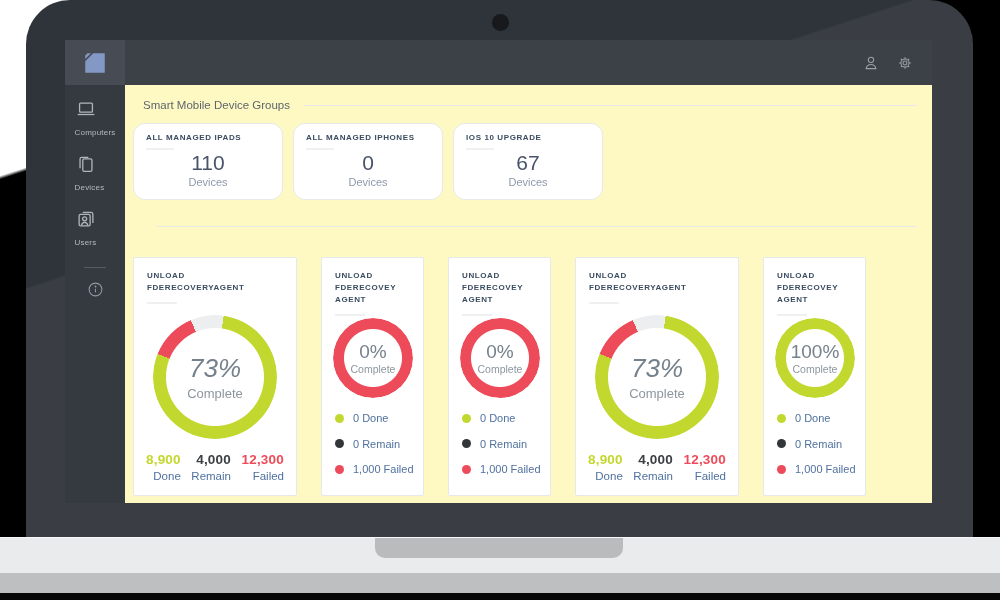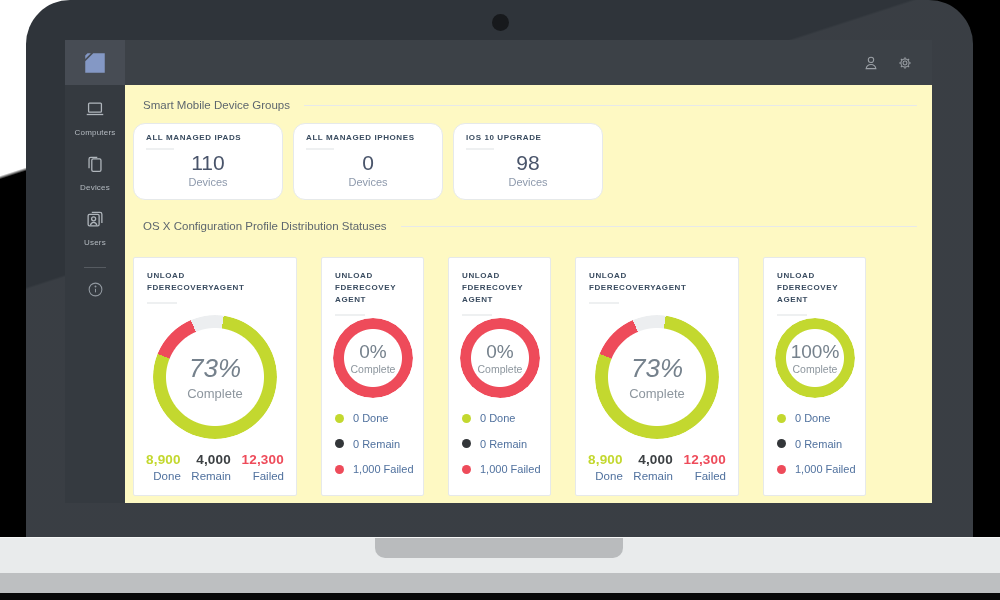--- a/index.html
+++ b/index.html
@@ -22,21 +22,21 @@
   
   .screen{position:absolute;left:39px;top:40px;width:867px;height:463px;background:#f8f9f9;
           display:flex;flex-direction:column;}
   .topbar{flex:0 0 45px;background:#3c4147;display:flex;align-items:center;}
   .logo-cell{width:60px;height:45px;background:#474c54;display:flex;align-items:center;justify-content:center;}
   .topbar-right{margin-left:auto;display:flex;align-items:center;gap:16px;padding-right:18px;}
   .tb-icon{width:18px;height:18px;color:#9ba0a6;cursor:pointer;}
   .body-row{flex:1;display:flex;min-height:0;}
 
   .sidebar{flex:0 0 60px;background:#353a40;display:flex;flex-direction:column;align-items:center;padding-top:13px;}
-  .side-item{display:flex;flex-direction:column;align-items:center;margin-bottom:16px;cursor:pointer;}
+  .side-item{display:flex;flex-direction:column;align-items:flex-start;margin-bottom:16px;cursor:pointer;}
   .side-item svg{width:22px;height:22px;color:#b0b6bc;}
   .side-label{font-size:8px;color:#b4bac0;margin-top:4px;letter-spacing:.2px;}
   .side-divider{width:22px;height:1px;background:#565b61;margin:4px 0 13px;}
   .info-btn{width:17px;height:17px;color:#9299a0;cursor:pointer;}
 
   .main{flex:1;background:#fef9c3;padding:9px 15px 0 8px;overflow:hidden;}
   .section-head{display:flex;align-items:center;margin:0 0 0 10px;height:22px;}
   .section-title{font-size:11.5px;color:#5d666e;white-space:nowrap;}
   .section-rule{flex:1;height:1px;background:#e7e9ea;margin-left:14px;}
 
@@ -160,27 +160,26 @@
   </div>
             <div class="stat-card">
     <div class="stat-title">ALL MANAGED IPHONES</div>
     <div class="stat-divider"></div>
     <div class="stat-value">0</div>
     <div class="stat-unit">Devices</div>
   </div>
             <div class="stat-card">
     <div class="stat-title">IOS 10 UPGRADE</div>
     <div class="stat-divider"></div>
-    <div class="stat-value">98</div>
+    <div class="stat-value">67</div>
     <div class="stat-unit">Devices</div>
   </div>
           </div>
 
         <div class="section-head" style="margin-top:15px">
-          <span class="section-title">OS X Configuration Profile Distribution Statuses</span>
           <span class="section-rule"></span>
         </div>
         <div class="donut-row" id="donut-cards">
             <div class="donut-card wide">
     <div class="dc-title">
                 <div>UNLOAD</div>
                 <div>FDERECOVERYAGENT</div>
               </div>
     <div class="dc-divider"></div>
     <div class="donut" style="background: conic-gradient(rgb(236, 238, 240) 0deg, rgb(236, 238, 240) 8deg, rgb(195, 216, 47) 8deg, rgb(195, 216, 47) 292deg, rgb(238, 75, 90) 292deg, rgb(238, 75, 90) 337deg, rgb(236, 238, 240) 337deg, rgb(236, 238, 240) 360deg);"></div>

